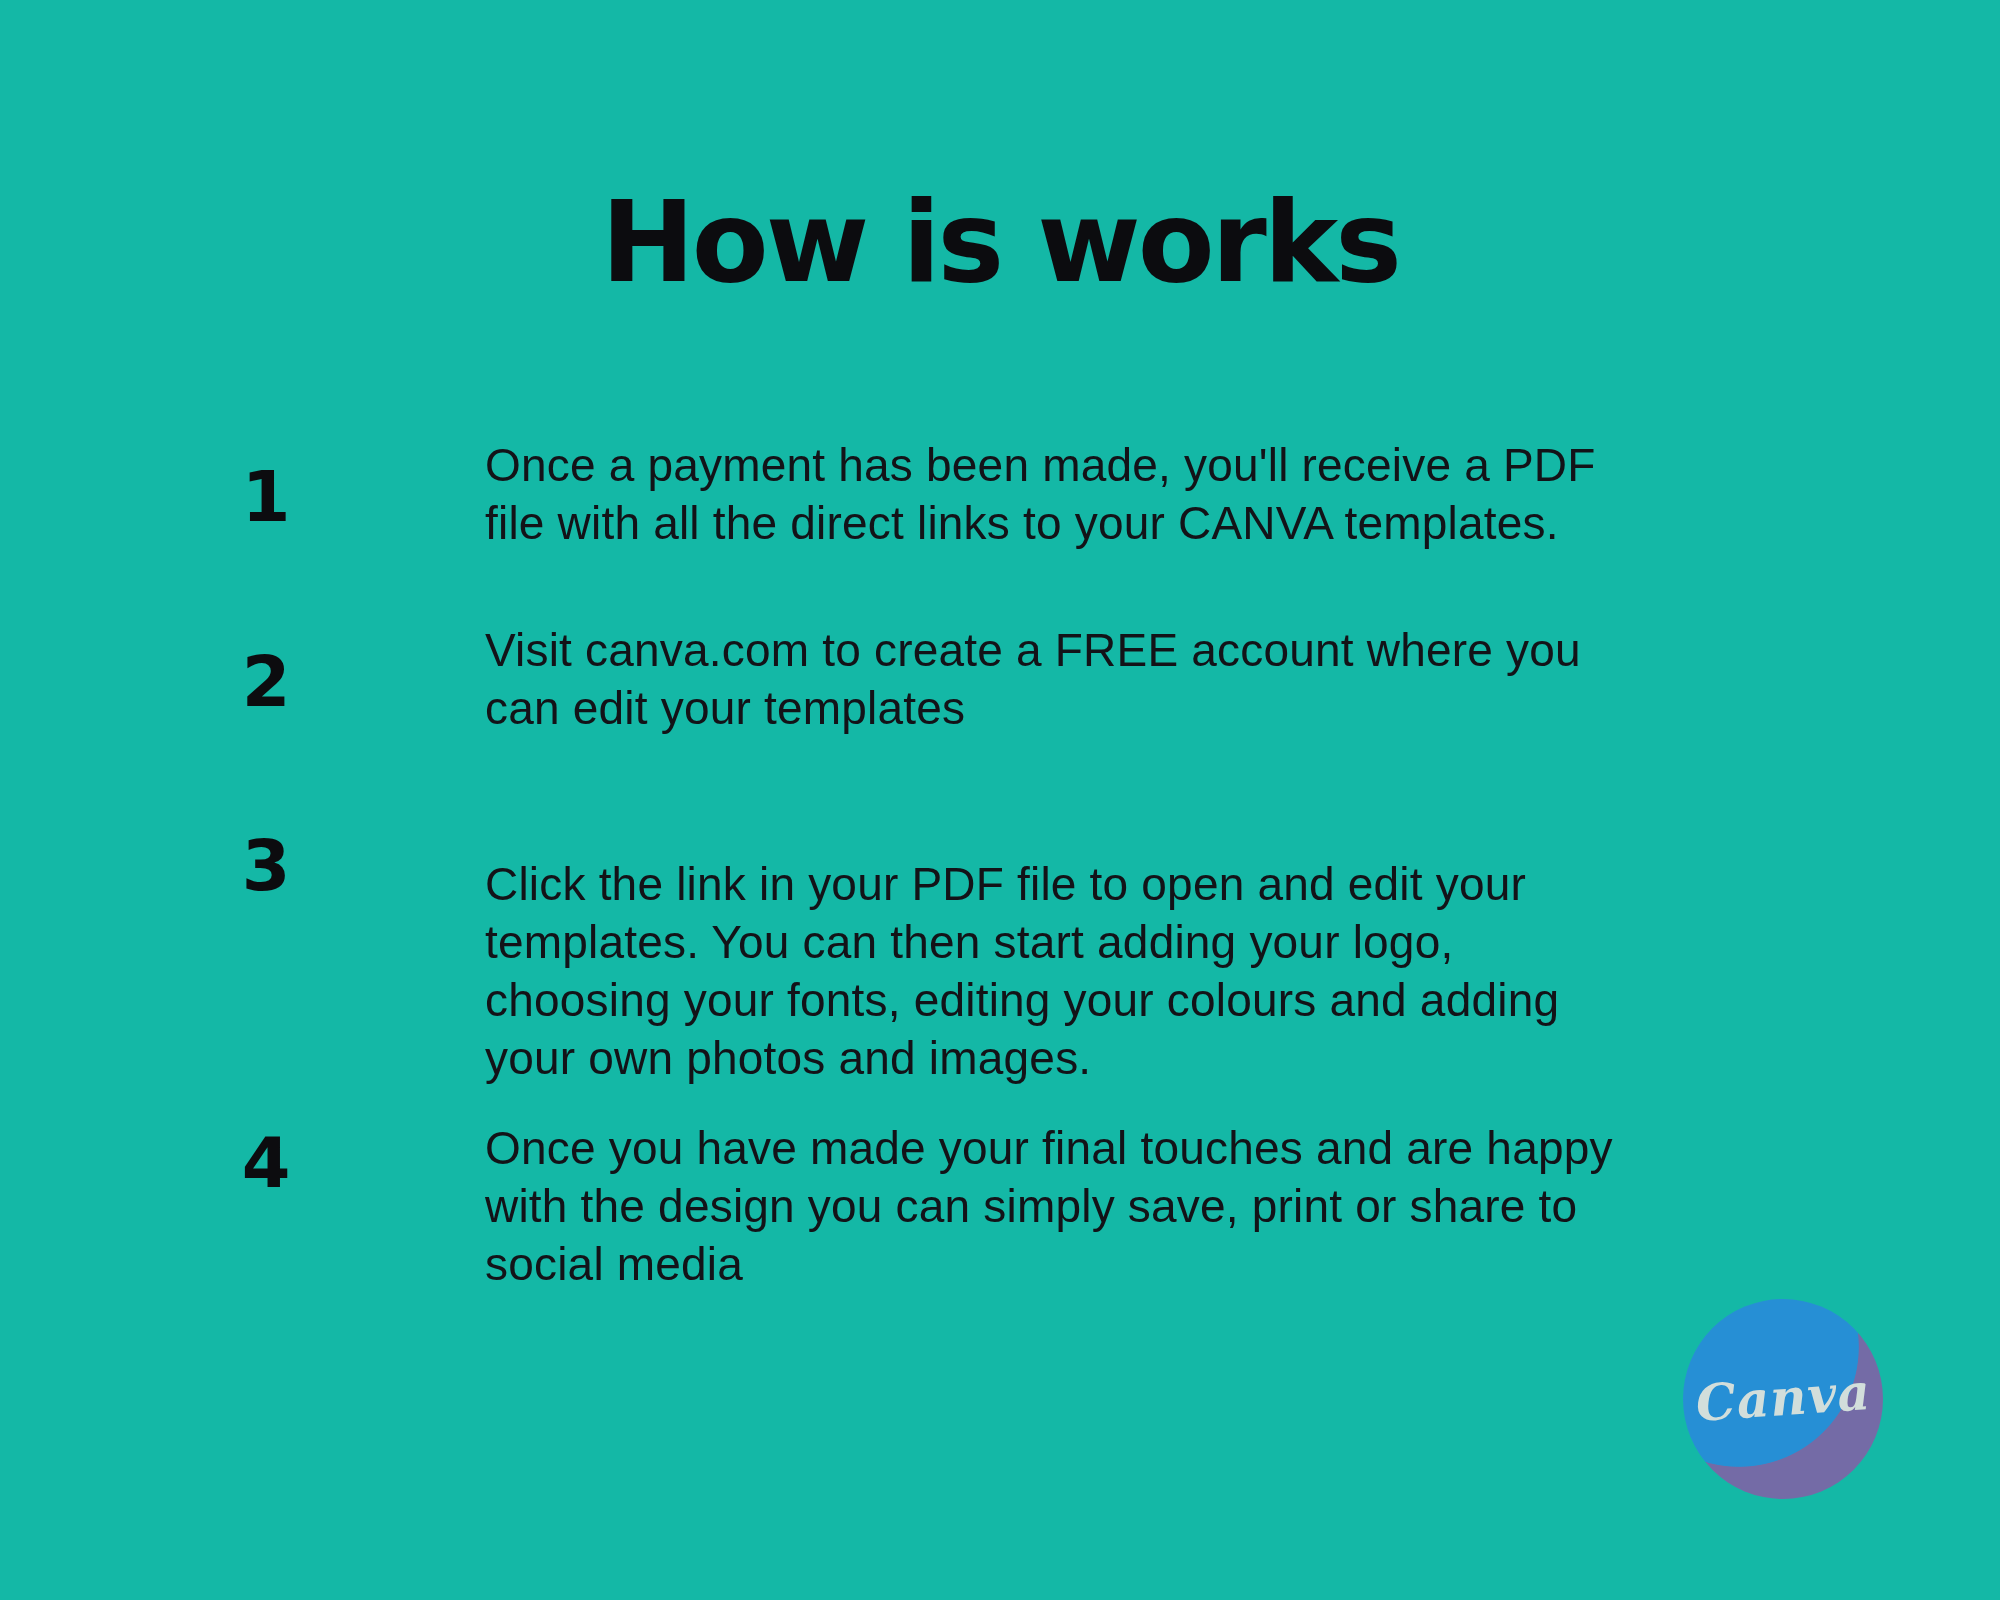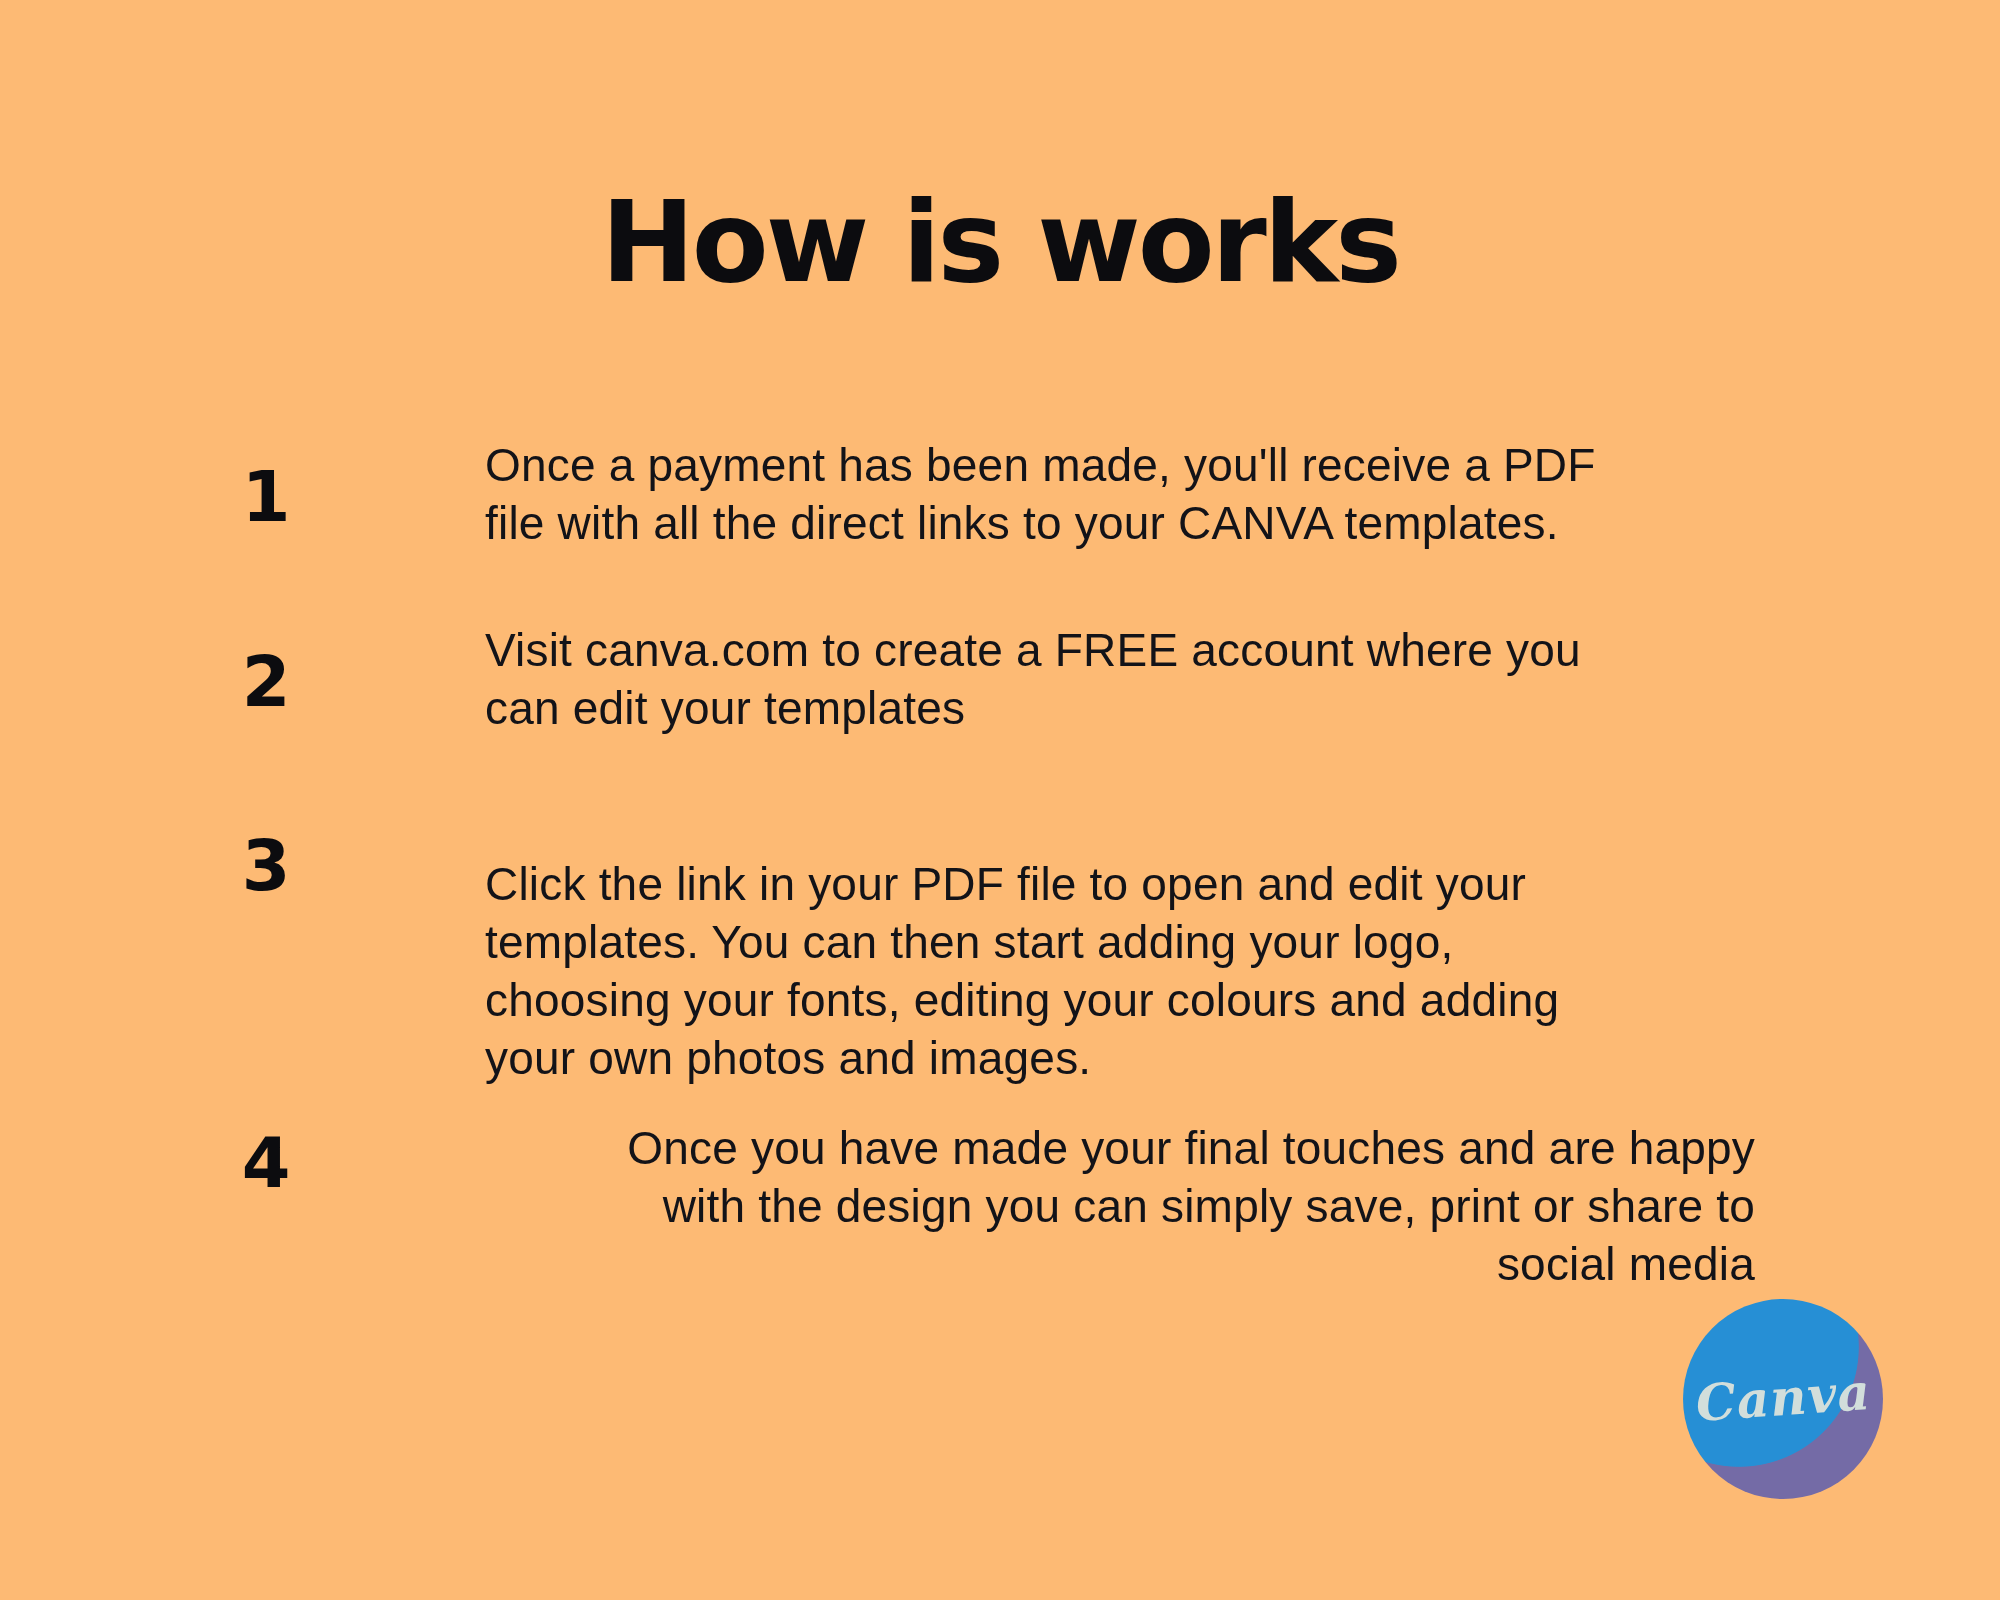--- a/index.html
+++ b/index.html
@@ -4,21 +4,21 @@
 <style>
   html, body {
     margin: 0;
     padding: 0;
     background: #888;
   }
   .page {
     position: relative;
     width: 2000px;
     height: 1600px;
-    background: #fdba74;
+    background: #14b8a6;
     overflow: hidden;
     font-family: "Liberation Sans", sans-serif;
     color: #101014;
   }
   .title {
     position: absolute;
     top: 186px;
     left: 0;
     width: 100%;
     margin: 0;
@@ -51,21 +51,21 @@
     width: 1270px;
     font-size: 46px;
     line-height: 58px;
     letter-spacing: 0.2px;
     white-space: pre-line;
     color: #131318;
   }
   .text-1 { top: 436px; }
   .text-2 { top: 621px; }
   .text-3 { top: 827px; margin-top: 28px; }
-  .text-4 { top: 1119px; text-align: right; }
+  .text-4 { top: 1119px; }
   .canva-logo {
     position: absolute;
     left: 1683px;
     top: 1299px;
     width: 200px;
     height: 200px;
     border-radius: 50%;
     background: radial-gradient(circle at 28% 24%, #268fd5 57%, #746ba6 57.4%);
     display: flex;
     align-items: center;

